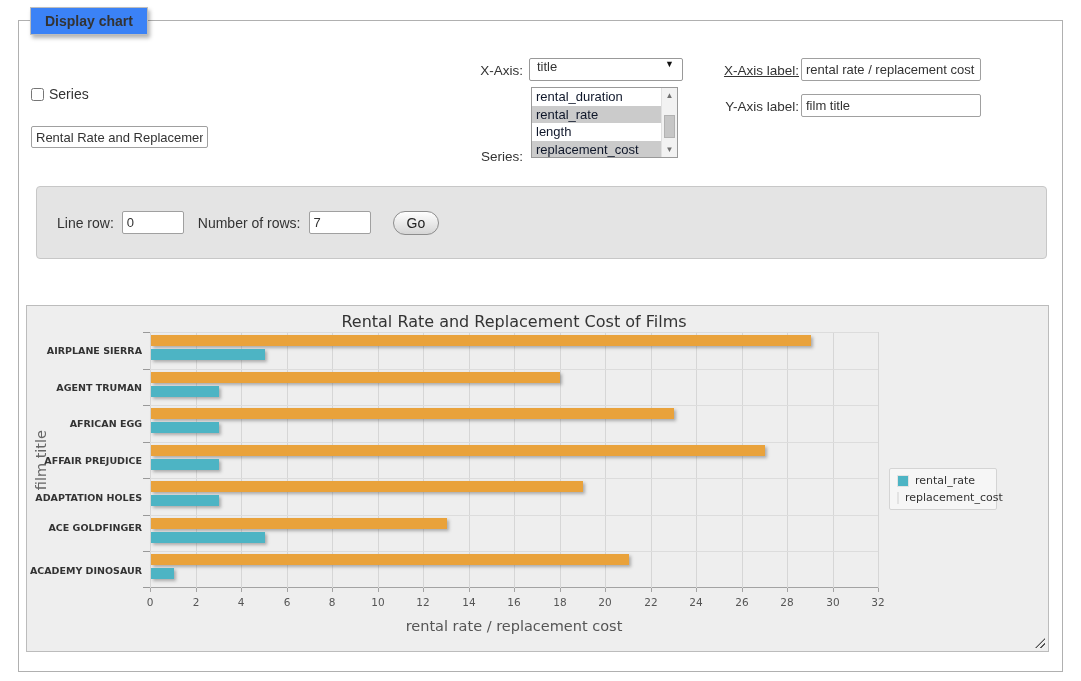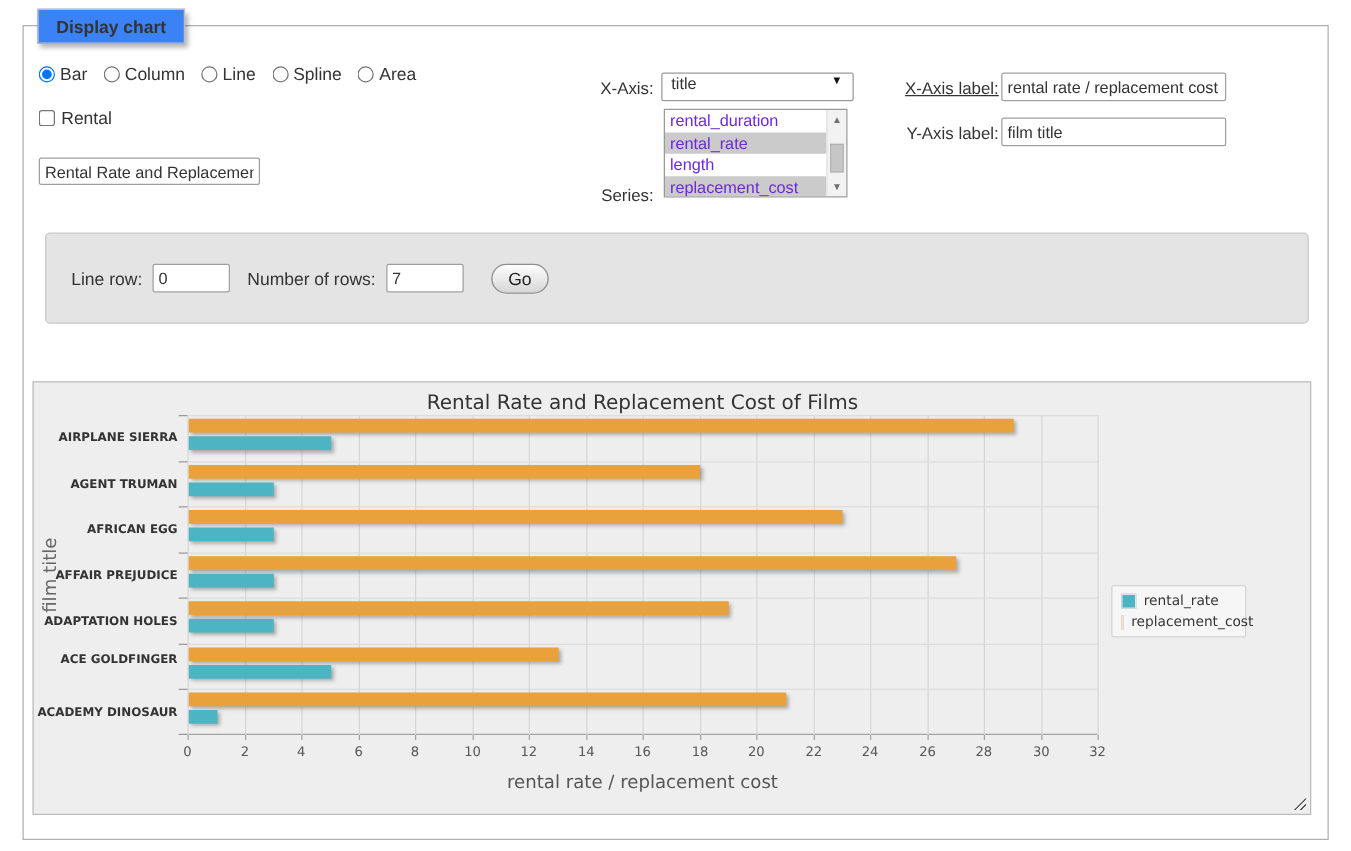--- a/index.html
+++ b/index.html
@@ -26,21 +26,21 @@
   .title-input { position:absolute; left:12px; top:105px; width:177px; height:22px; }
 
   .fake-select { position:absolute; left:510px; top:37px; width:154px; height:23px;
     background:#fff; border:1px solid #999; border-radius:2px; display:flex;
     font-size:13px; color:#333; padding-left:7px; }
   .fake-select .arrow { position:absolute; right:8px; font-size:9px; color:#111; }
 
   .series-list { position:absolute; left:512px; top:66px; width:147px; height:71px;
     background:#fff; border:1px solid #999; display:flex; overflow:hidden; }
   .series-opts { flex:1; display:flex; flex-direction:column; }
-  .series-opts .opt { height:17.75px; line-height:17.5px; font-size:13px; color:#6d28d9;
+  .series-opts .opt { height:17.75px; line-height:17.5px; font-size:13px; color:#0f172a;
     padding-left:4px; white-space:nowrap; }
   .series-opts .opt.sel { background:#cbcbcb; }
   .sb { width:16px; background:#f2f2f2; border-left:1px solid #e0e0e0; position:relative; }
   .sb .arr { position:absolute; left:0; width:100%; text-align:center; font-size:8px; color:#707070; }
   .sb .arr.up { top:3px; } .sb .arr.dn { bottom:3px; }
   .sb .thumb { position:absolute; left:2px; width:11px; top:27px; height:23px;
     background:#c6c6c6; border:1px solid #b2b2b2; }
 
   .x-input { position:absolute; left:782px; width:180px; height:23px; }
 
@@ -85,46 +85,24 @@
   .resize-grip { position:absolute; right:3px; bottom:3px; width:10px; height:10px;
     background:repeating-linear-gradient(135deg,#555 0 1px,transparent 1px 3.5px);
     clip-path:polygon(100% 0,100% 100%,0 100%); }
 </style>
 </head>
 <body>
 
 <div class="fieldset">
   <div class="legend-box">Display chart</div>
 
-  <div class="radio-row">
-    <label>
-      <input type="radio" name="ctype" checked="" style="">
-      <span>Bar</span>
-    </label>
-    <label>
-      <input type="radio" name="ctype" style="">
-      <span>Column</span>
-    </label>
-    <label>
-      <input type="radio" name="ctype" style="">
-      <span>Line</span>
-    </label>
-    <label>
-      <input type="radio" name="ctype" style="">
-      <span>Spline</span>
-    </label>
-    <label>
-      <input type="radio" name="ctype" style="">
-      <span>Area</span>
-    </label>
-  </div>
 
   <div class="chk-row">
     <input type="checkbox" style="">
-    <span>Rental</span>
+    <span>Series</span>
   </div>
 
   <input type="text" class="title-input" value="Rental Rate and Replacement Cost of Films" style="">
 
   <span class="ctl-label r-align" style="left:430px; top:42px; width:74px;">X-Axis:</span>
   <div class="fake-select">
     <span>title</span>
     <span class="arrow">▼</span>
   </div>
 

